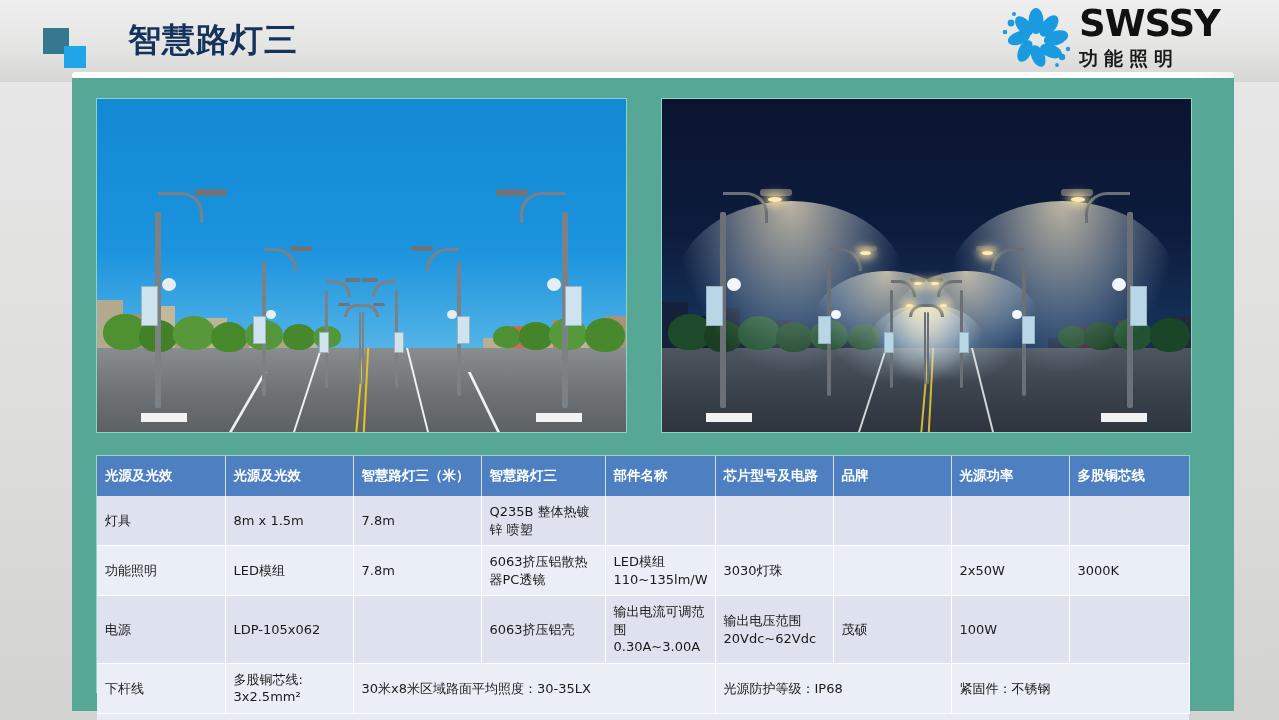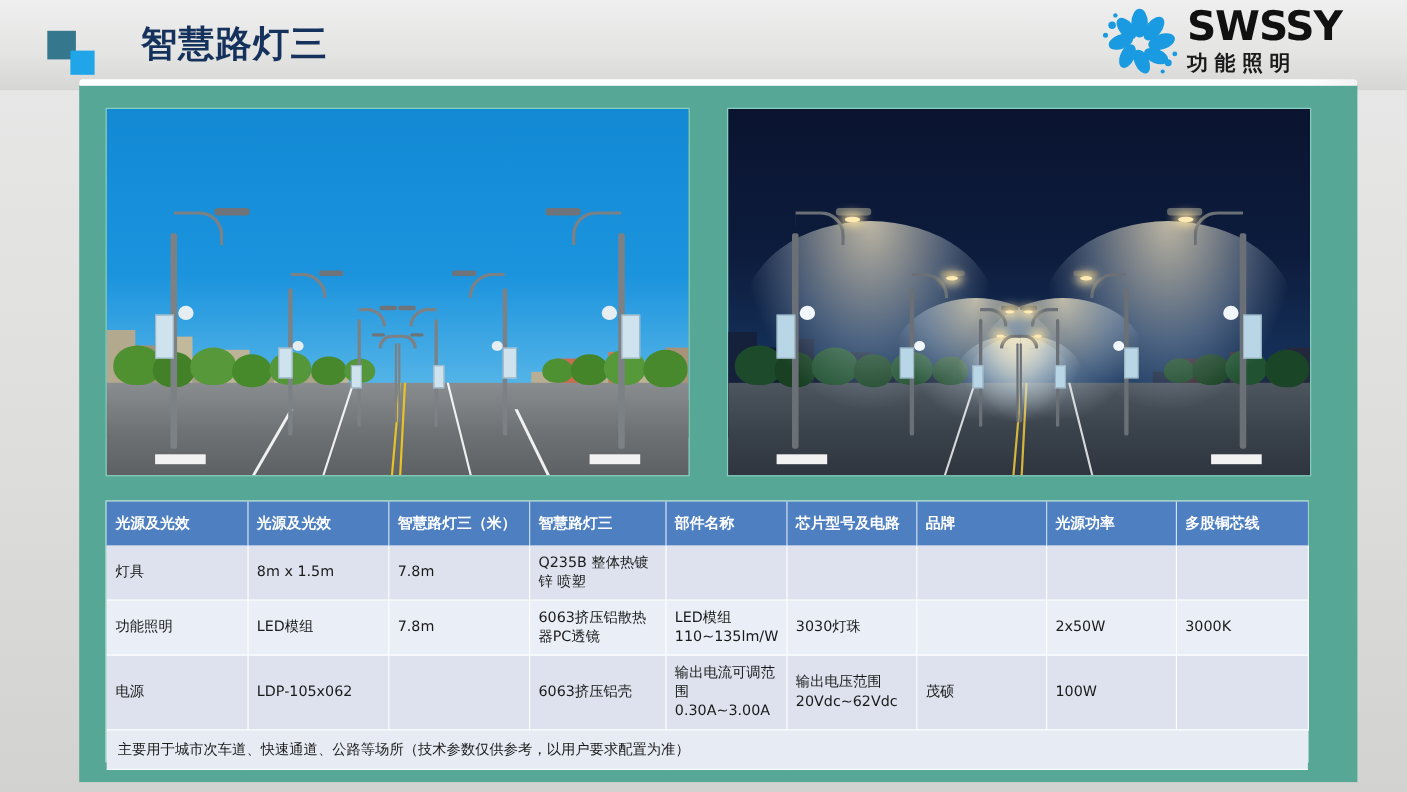--- a/index.html
+++ b/index.html
@@ -402,20 +402,27 @@
           <td>电源</td>
           <td>LDP-105x062</td>
           <td></td>
           <td>6063挤压铝壳</td>
           <td>输出电流可调范围0.30A~3.00A</td>
           <td>输出电压范围20Vdc~62Vdc</td>
           <td>茂硕</td>
           <td>100W</td>
           <td></td>
         </tr>
+        <tr class="rB">
+          <td>下杆线</td>
+          <td>多股铜芯线: 3x2.5mm²</td>
+          <td colspan="3">30米x8米区域路面平均照度：30-35LX</td>
+          <td colspan="2">光源防护等级：IP68</td>
+          <td colspan="2">紧固件：不锈钢</td>
+        </tr>
         <tr class="foot">
           <td colspan="9">主要用于城市次车道、快速通道、公路等场所（技术参数仅供参考，以用户要求配置为准）</td>
         </tr>
       </tbody>
     </table>
   </div>
 
 </div>
 
 </body></html>

